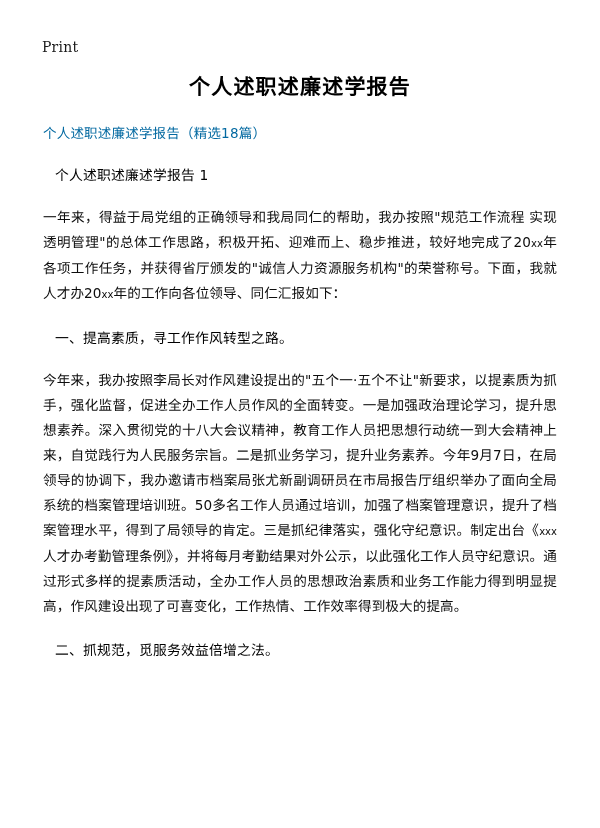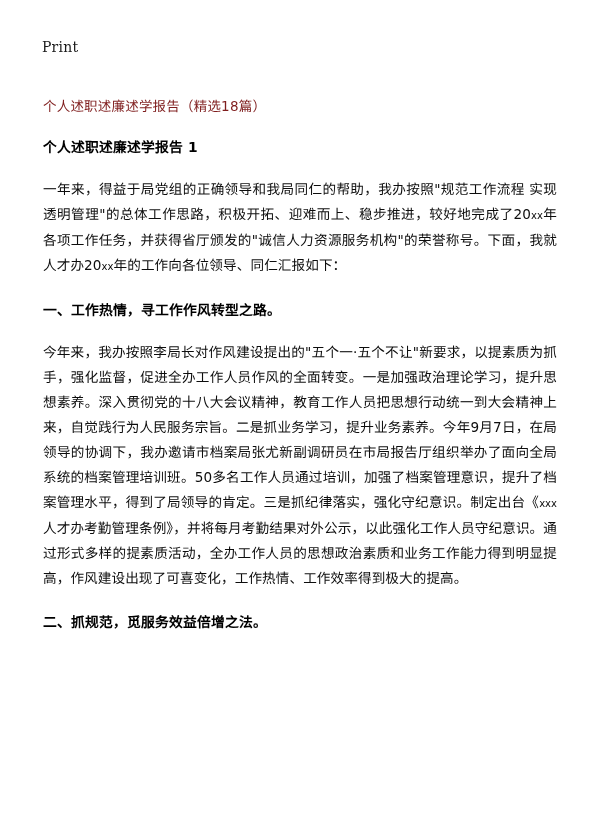--- a/index.html
+++ b/index.html
@@ -48,64 +48,65 @@
     line-height: 1.3;
     letter-spacing: 1.2px;
     color: #000;
   }
   .subtitle {
     margin: 0;
     padding: 0;
     margin-top: 22px;
     font-size: 13.5px;
     line-height: 1.5;
-    color: #7f1d1d;
+    color: #0369a1;
     letter-spacing: 0.2px;
   }
   .para {
     margin: 0;
     padding: 0;
     margin-top: 17px;
     font-size: 13.6px;
     line-height: 25px;
     text-align: justify;
     text-justify: inter-ideograph;
     color: #0d0d0d;
     letter-spacing: 0.1px;
   }
   .heading {
-    margin: 0;
+    margin: 12px;
     padding: 0;
     margin-top: 19px;
     font-size: 13.8px;
     line-height: 25px;
-    font-weight: bold;
+    font-weight: normal;
     color: #000;
     letter-spacing: 0.2px;
   }
   .small-x {
     font-size: 0.74em;
     letter-spacing: 0;
   }
 </style>
 </head>
 <body>
 
 <div class="page">
 
   <div class="print-label">Print</div>
 
   <div class="content">
 
+    <h1 class="doc-title">个人述职述廉述学报告</h1>
 
     <p class="subtitle">个人述职述廉述学报告（精选18篇）</p>
 
     <div id="blocks-container">
         <p class="heading">个人述职述廉述学报告 1</p>
         <p class="para">一年来，得益于局党组的正确领导和我局同仁的帮助，我办按照"规范工作流程 实现透明管理"的总体工作思路，积极开拓、迎难而上、稳步推进，较好地完成了20<span class="small-x">xx</span>年各项工作任务，并获得省厅颁发的"诚信人力资源服务机构"的荣誉称号。下面，我就人才办20<span class="small-x">xx</span>年的工作向各位领导、同仁汇报如下：</p>
-        <p class="heading">一、工作热情，寻工作作风转型之路。</p>
+        <p class="heading">一、提高素质，寻工作作风转型之路。</p>
         <p class="para">今年来，我办按照李局长对作风建设提出的"五个一·五个不让"新要求，以提素质为抓手，强化监督，促进全办工作人员作风的全面转变。一是加强政治理论学习，提升思想素养。深入贯彻党的十八大会议精神，教育工作人员把思想行动统一到大会精神上来，自觉践行为人民服务宗旨。二是抓业务学习，提升业务素养。今年9月7日，在局领导的协调下，我办邀请市档案局张尤新副调研员在市局报告厅组织举办了面向全局系统的档案管理培训班。50多名工作人员通过培训，加强了档案管理意识，提升了档案管理水平，得到了局领导的肯定。三是抓纪律落实，强化守纪意识。制定出台《<span class="small-x">xxx</span>人才办考勤管理条例》，并将每月考勤结果对外公示，以此强化工作人员守纪意识。通过形式多样的提素质活动，全办工作人员的思想政治素质和业务工作能力得到明显提高，作风建设出现了可喜变化，工作热情、工作效率得到极大的提高。</p>
         <p class="heading">二、抓规范，觅服务效益倍增之法。</p>
       </div>
 
   </div>
 
 </div>
 
 </body></html>

